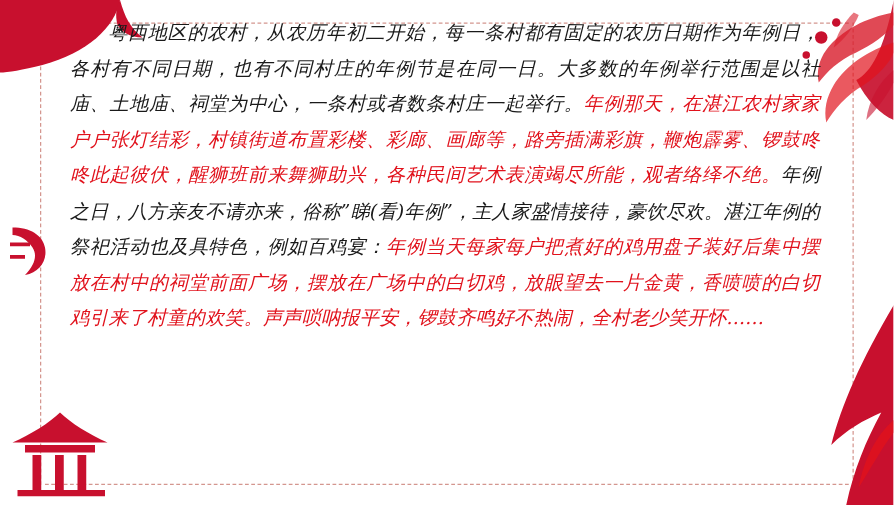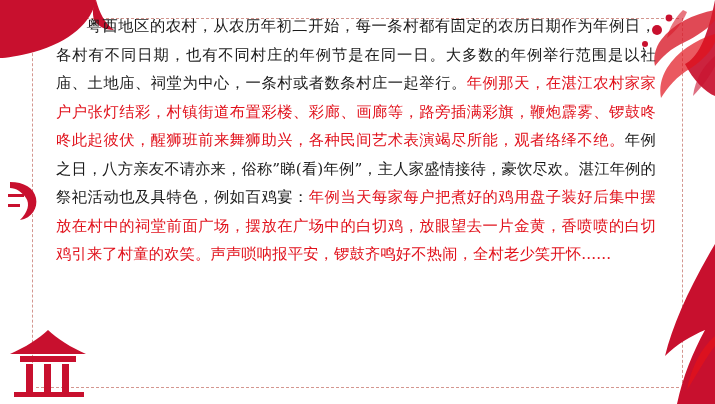--- a/index.html
+++ b/index.html
@@ -12,20 +12,21 @@
     overflow: hidden;
     background: #ffffff;
     font-family: "Liberation Serif", serif;
   }
   #slide {
     position: relative;
     width: 715px;
     height: 404px;
     background: #ffffff;
     overflow: hidden;
+    font-style: italic;
   }
 
   
   .deco {
     position: absolute;
     pointer-events: none;
   }
 
   
   .deco-tl {

